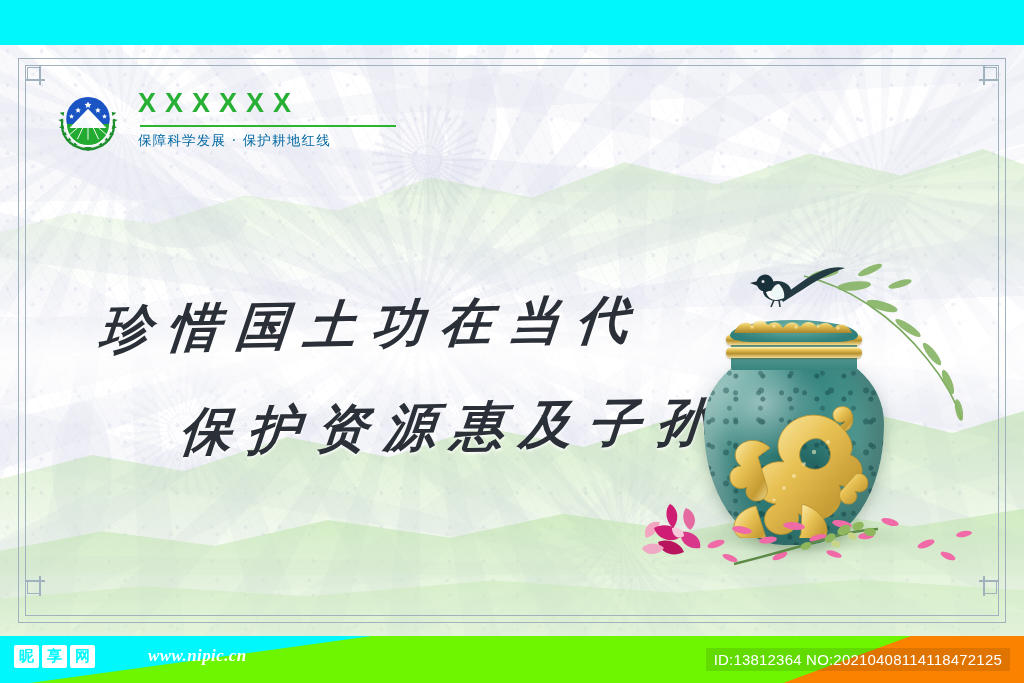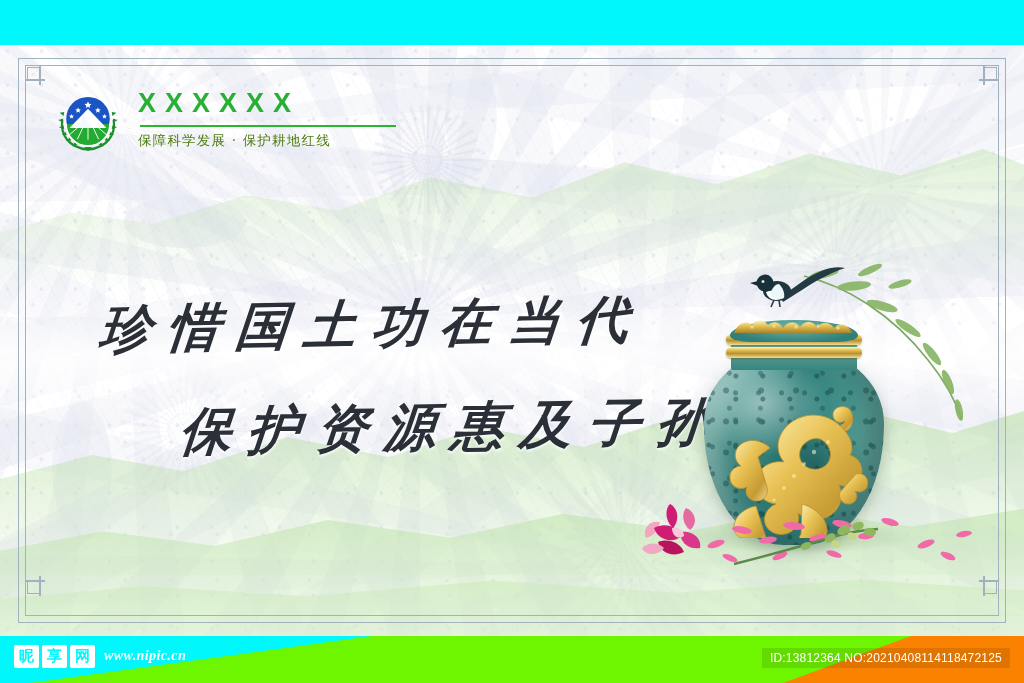--- a/index.html
+++ b/index.html
@@ -86,21 +86,21 @@
 
   
   .header { position:absolute; left:55px; top:42px; display:flex; align-items:flex-start; gap:17px; }
   .emblem { position:relative; width:66px; height:66px; flex:none; }
   .org { padding-top:2px; }
   .org-name { font-size:27px; font-weight:700; letter-spacing:9px; color:#27b034; line-height:1.05;
               font-family:"Liberation Sans",sans-serif; }
   .org-sub  { font-size:11.5px; font-weight:700; letter-spacing:.3px; color:#27b034; margin-top:6px;
               font-family:"Liberation Sans",sans-serif; }
   .org-rule { width:256px; height:2px; background:#2cb62f; margin:8px 0 5px 2px; }
-  .org-tag  { font-size:13.5px; color:#4d7c0f; letter-spacing:1.2px;
+  .org-tag  { font-size:13.5px; color:#0369a1; letter-spacing:1.2px;
               font-family:"DejaVu Sans",sans-serif; }
 
   
   .slogan { position:absolute; left:0; top:245px; width:660px; }
   .sl-line { color:#2b3038; font-weight:700; font-size:52px; letter-spacing:16px;
              font-family:"DejaVu Serif","Liberation Serif",serif;
              font-style:italic; text-shadow:0 2px 3px rgba(255,255,255,.85); white-space:nowrap; }
   .sl1 { margin-left:100px; transform:skewX(-6deg) rotate(-1.1deg); }
   .sl2 { margin-left:180px; margin-top:33px; transform:skewX(-6deg) rotate(-1.1deg); }
 
@@ -151,23 +151,23 @@
   .footer { position:absolute; left:0; top:636px; width:1024px; height:47px; background:#6ef500; }
   .f-cyan-base { position:absolute; left:0; top:0; width:372px; height:47px; background:#00f7fb;
                  clip-path:polygon(0 0,100% 0,8% 100%,0 100%); }
   .f-orange { position:absolute; right:0; top:0; width:290px; height:47px; background:#fa8200;
               clip-path:polygon(100% 0,100% 100%,17% 100%,61% 0); }
   .f-logo { position:absolute; left:14px; top:9px; display:flex; align-items:center; gap:9px; }
   .f-mark { display:flex; gap:3px; }
   .f-mark span { display:inline-block; padding:1px 3px; border:2px solid #fff; border-radius:2px;
                  color:#00f7fb; background:#fff; font-size:15px; font-weight:700; line-height:1.1;
                  font-family:"DejaVu Sans",sans-serif; }
-  .f-url { color:#fff; font-size:14px; font-style:italic; font-weight:700; letter-spacing:.4px;
-           font-family:"Liberation Serif",serif; }
-  .f-id { position:absolute; right:14px; top:12px; color:#fff; font-size:12px; letter-spacing:.2px;
+  .f-url { color:#fff; font-size:17px; font-style:italic; font-weight:700; letter-spacing:.4px;
+           font-family:"Liberation Serif",serif;margin-left:44px; }
+  .f-id { position:absolute; right:14px; top:12px; color:#fff; font-size:15px; letter-spacing:.2px;
           background:rgba(0,0,0,.10); padding:3px 8px; font-family:"Liberation Sans",sans-serif; }
 </style>
 </head>
 <body>
 
 <div id="stage">
 
   <div class="top-band"></div>
 
   <div class="poster">

